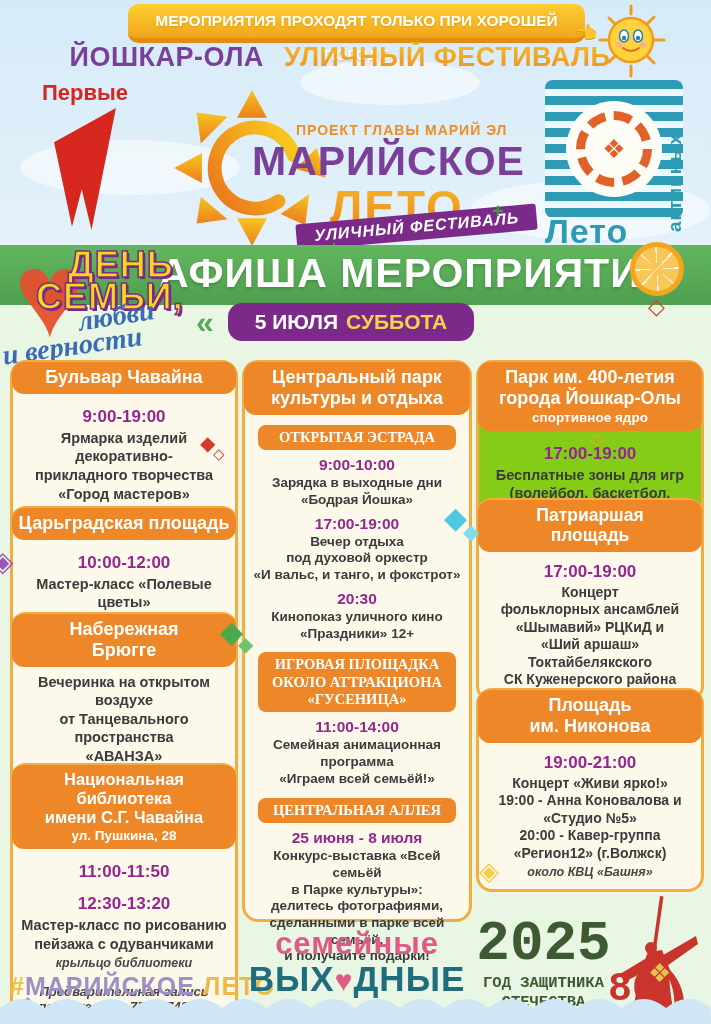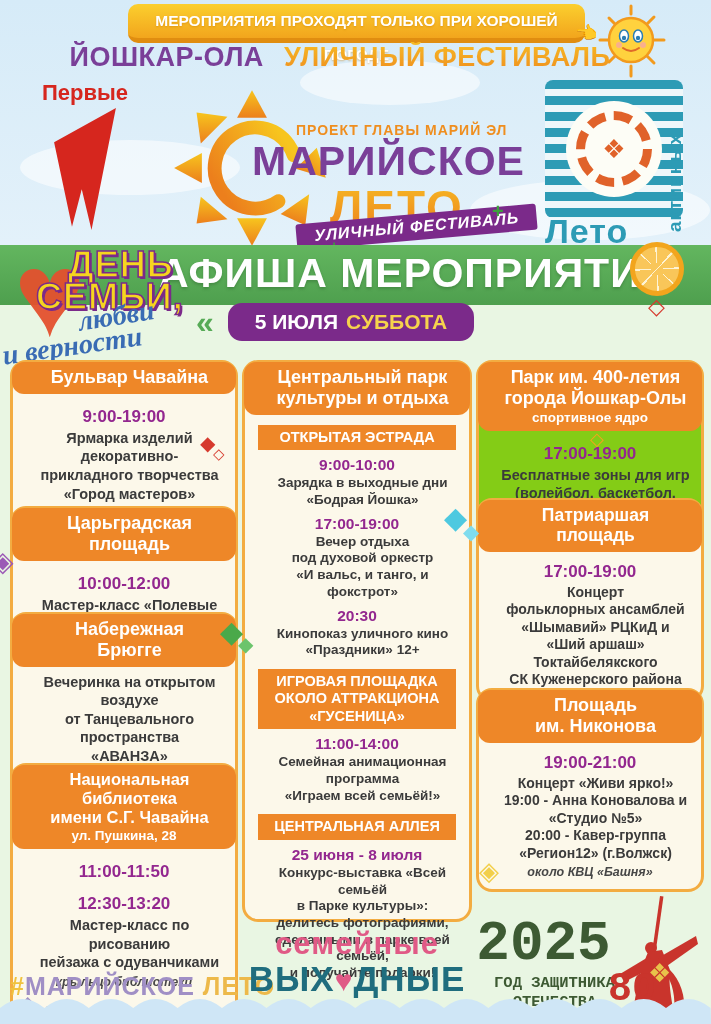--- a/index.html
+++ b/index.html
@@ -1,18 +1,18 @@
 <!DOCTYPE html>
 <html><head>
 <meta charset="utf-8">
 <style>
   html,body{margin:0;padding:0;}
   .poster{position:relative;width:711px;height:1024px;overflow:hidden;
     font-family:"Liberation Sans","DejaVu Sans",sans-serif;background:#e9f6e3;}
-  .pre{white-space:pre-line;margin-left:11px;}
+  .pre{white-space:pre-line;}
 
   
   .sky{position:absolute;left:0;top:0;width:711px;height:245px;background:linear-gradient(#d6ebf8,#e3f1fa);}
   .cloud{position:absolute;background:#ffffff;opacity:.55;border-radius:50%;}
   .bottom-wave{position:absolute;left:0;bottom:0;width:711px;height:40px;}
 
   
   .notice{position:absolute;left:128px;top:4px;width:457px;height:34px;border-radius:10px;
     background:linear-gradient(#fbcf2e,#f2a51d);border-bottom:5px solid #e08d10;
     color:#fff;font-weight:800;font-size:15.5px;text-align:center;line-height:34px;
@@ -80,22 +80,22 @@
   .card-header{background:#ee8728;border-radius:12px;margin:-1px -1px 0 -1px;padding:5px 6px 6px;
     color:#fff;text-align:center;font-weight:800;}
   .card-title{font-size:18px;line-height:1.16;}
   .card-sub{font-size:13.5px;font-weight:700;margin-top:1px;}
   .card-body{padding:6px 6px 10px;text-align:center;}
   .time{color:#93278f;font-weight:800;font-size:17px;margin:7px 0 2px;}
   .time.t2{margin-top:12px;}
   .etext{color:#3b3b3b;font-weight:700;font-size:14.5px;line-height:1.28;}
   .note{color:#474747;font-style:italic;font-weight:700;font-size:12.5px;margin-top:3px;}
   .extra-note{color:#474747;font-style:italic;font-weight:700;font-size:13px;margin-top:14px;}
-  .pill{background:#ee8728;color:#fff;font-weight:800;font-size:15px;line-height:1.2;border-radius:0;
-    padding:4px 8px;margin:8px auto 0;width:86%;}
+  .pill{background:#ee8728;color:#fff;font-weight:800;font-size:15px;line-height:1.2;border-radius:8px;
+    padding:4px 8px;margin:8px auto 0;width:86%;font-family:Liberation Serif, serif;}
 
   
   .mid .time{font-size:15.5px;margin:6px 0 1px;}
   .mid .etext{font-size:13.5px;line-height:1.24;}
   .mid .pill{font-size:14.5px;margin-top:10px;}
   .mid .pill.first{margin-top:4px;}
 
   
   .hashtag{position:absolute;left:10px;top:972px;width:235px;text-align:center;font-weight:800;font-size:25px;letter-spacing:1px;}
   .hashtag .h{color:#f0c23e;}

